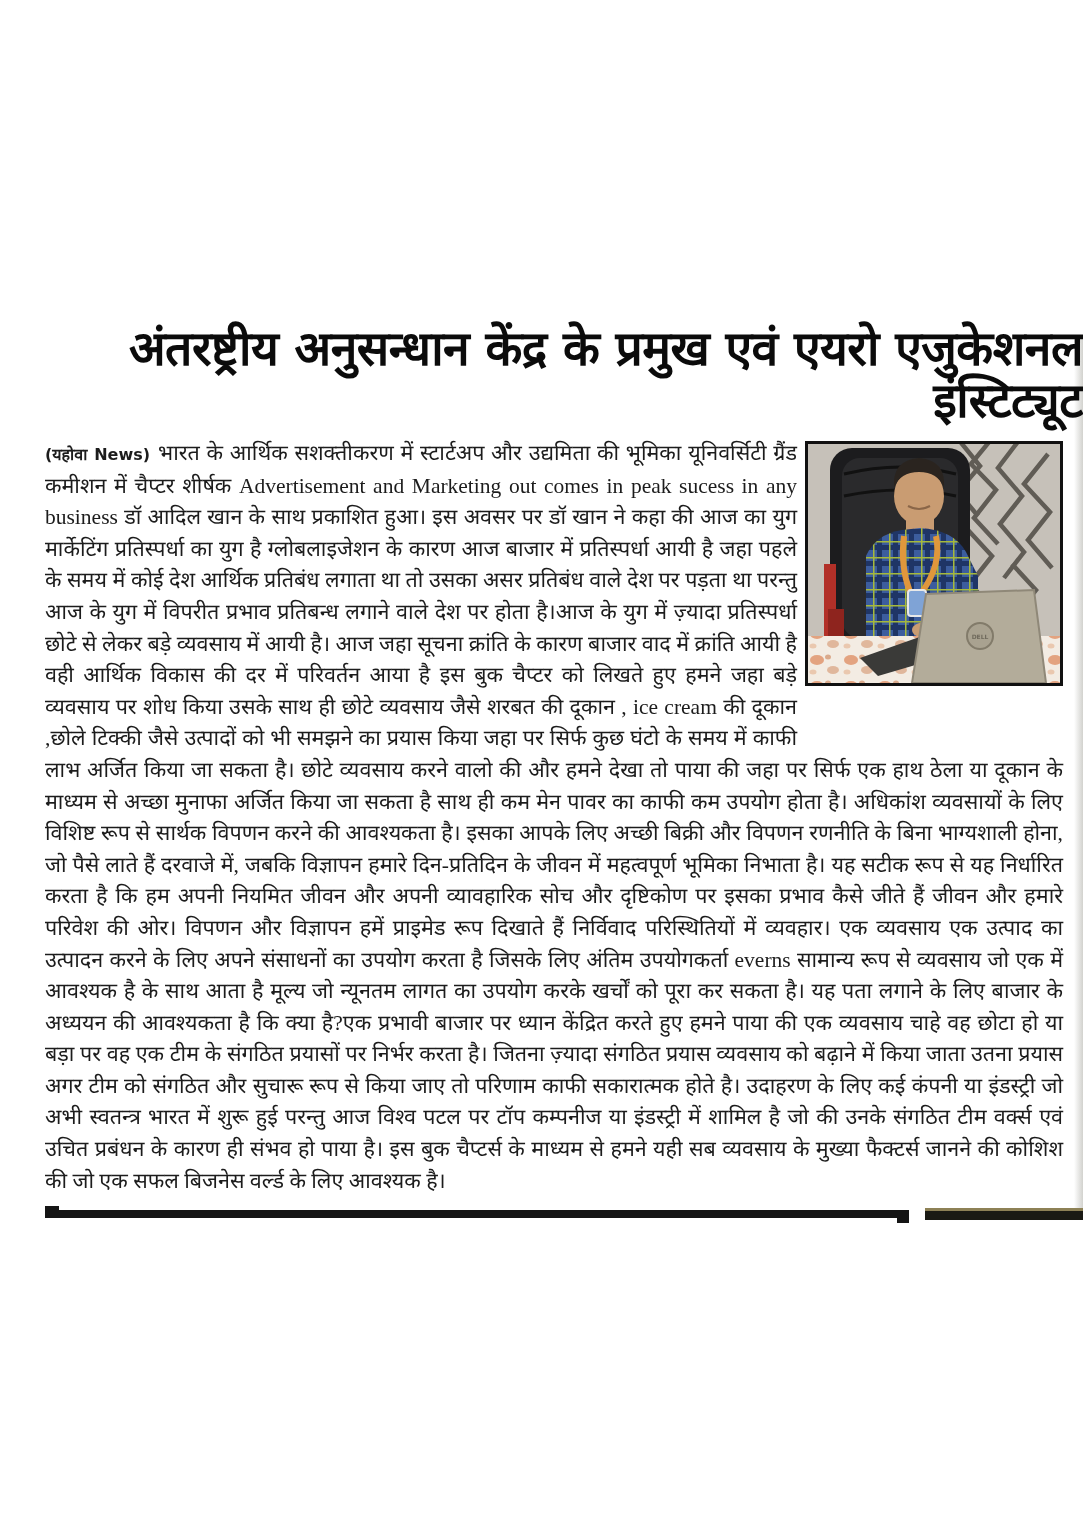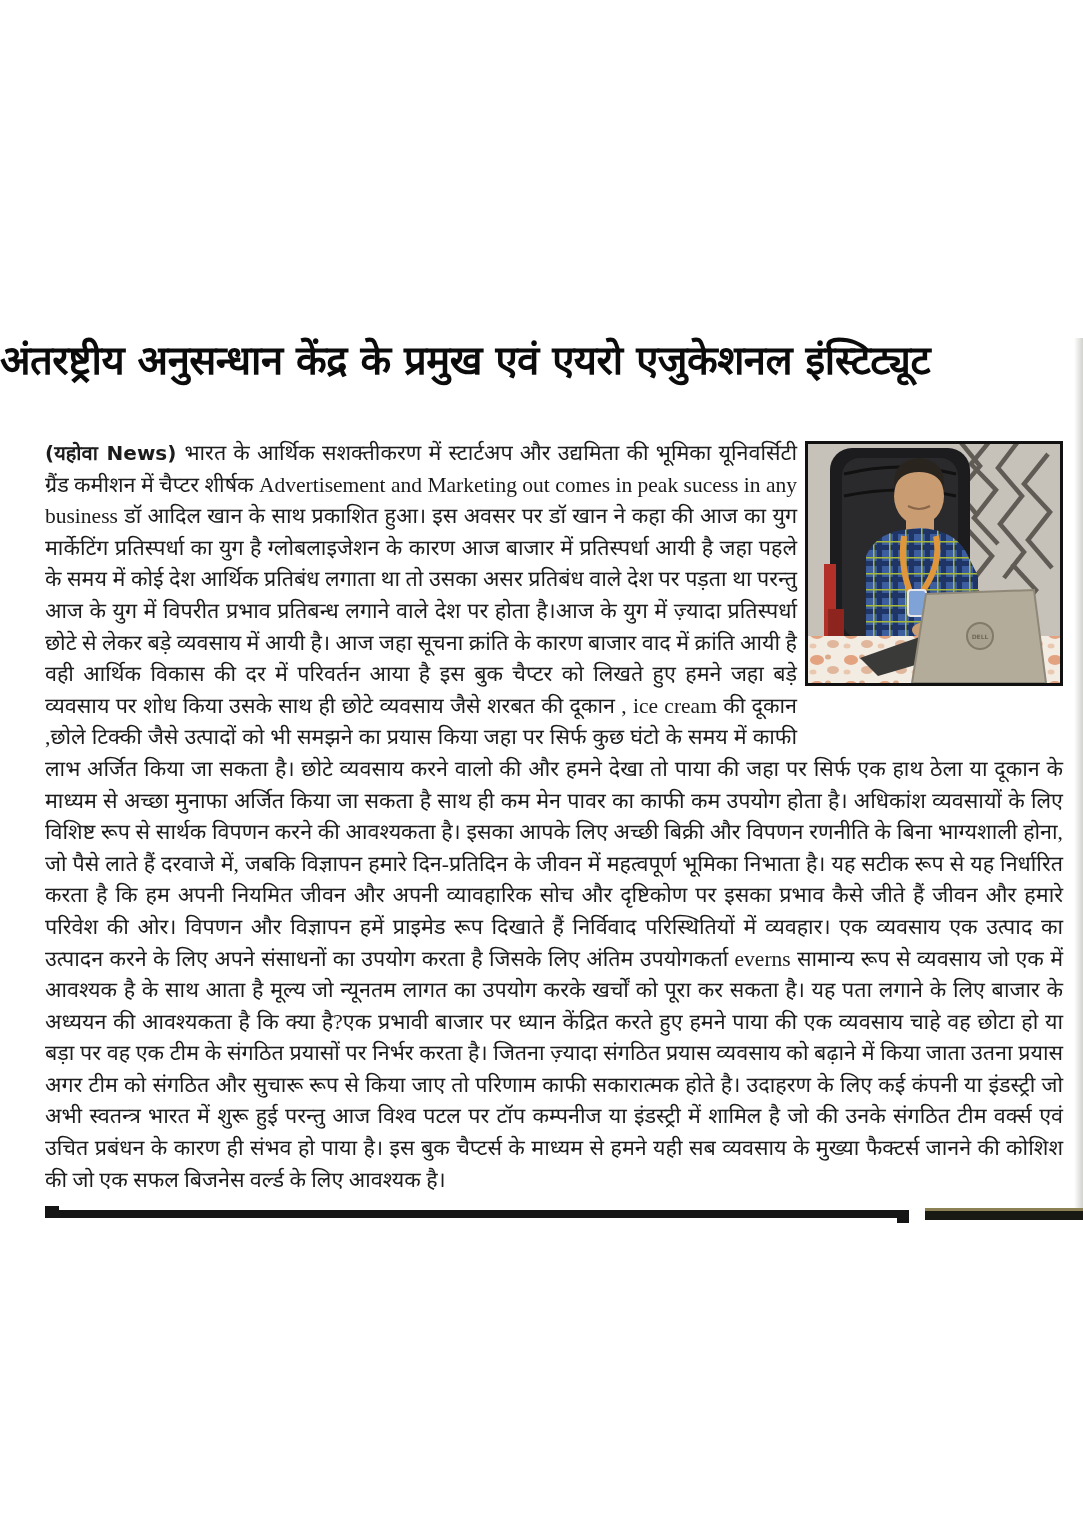--- a/index.html
+++ b/index.html
@@ -19,42 +19,42 @@
   .scan-strip {
     position: absolute;
     right: 0;
     top: 338px;
     width: 9px;
     height: 872px;
     background: linear-gradient(to right, #ffffff, #d2d2ce);
   }
   .headline {
     position: absolute;
-    top: 334px;
+    top: 322px;
     left: 0;
     width: 100%;
-    text-align: left;
+    text-align: right;
     font-family: "DejaVu Sans", "Liberation Sans", sans-serif;
     font-weight: 800;
-    font-size: 40px;
+    font-size: 48px;
     line-height: 52px;
     color: #0b0b0b;
     letter-spacing: -0.5px;
   }
   .article {
     position: absolute;
     top: 438px;
     left: 45px;
     width: 1018px;
     font-size: 21.5px;
     line-height: 31.6px;
     color: #1c1c1c;
     text-align: justify;
   }
-  .byline { font-weight: bold; margin-right: 8px; font-family: "DejaVu Sans", sans-serif; font-size: 20px; }
+  .byline { font-weight: bold; margin-right: 8px; font-family: "DejaVu Sans", sans-serif; font-size: 16px; }
   .photo-float {
     float: right;
     width: 252px;
     height: 239px;
     margin: 3px 0 40px 8px;
     border: 3px solid #111;
     background: #c2bdb5;
     display: block;
   }
   .photo-float svg { display: block; width: 100%; height: 100%; }

